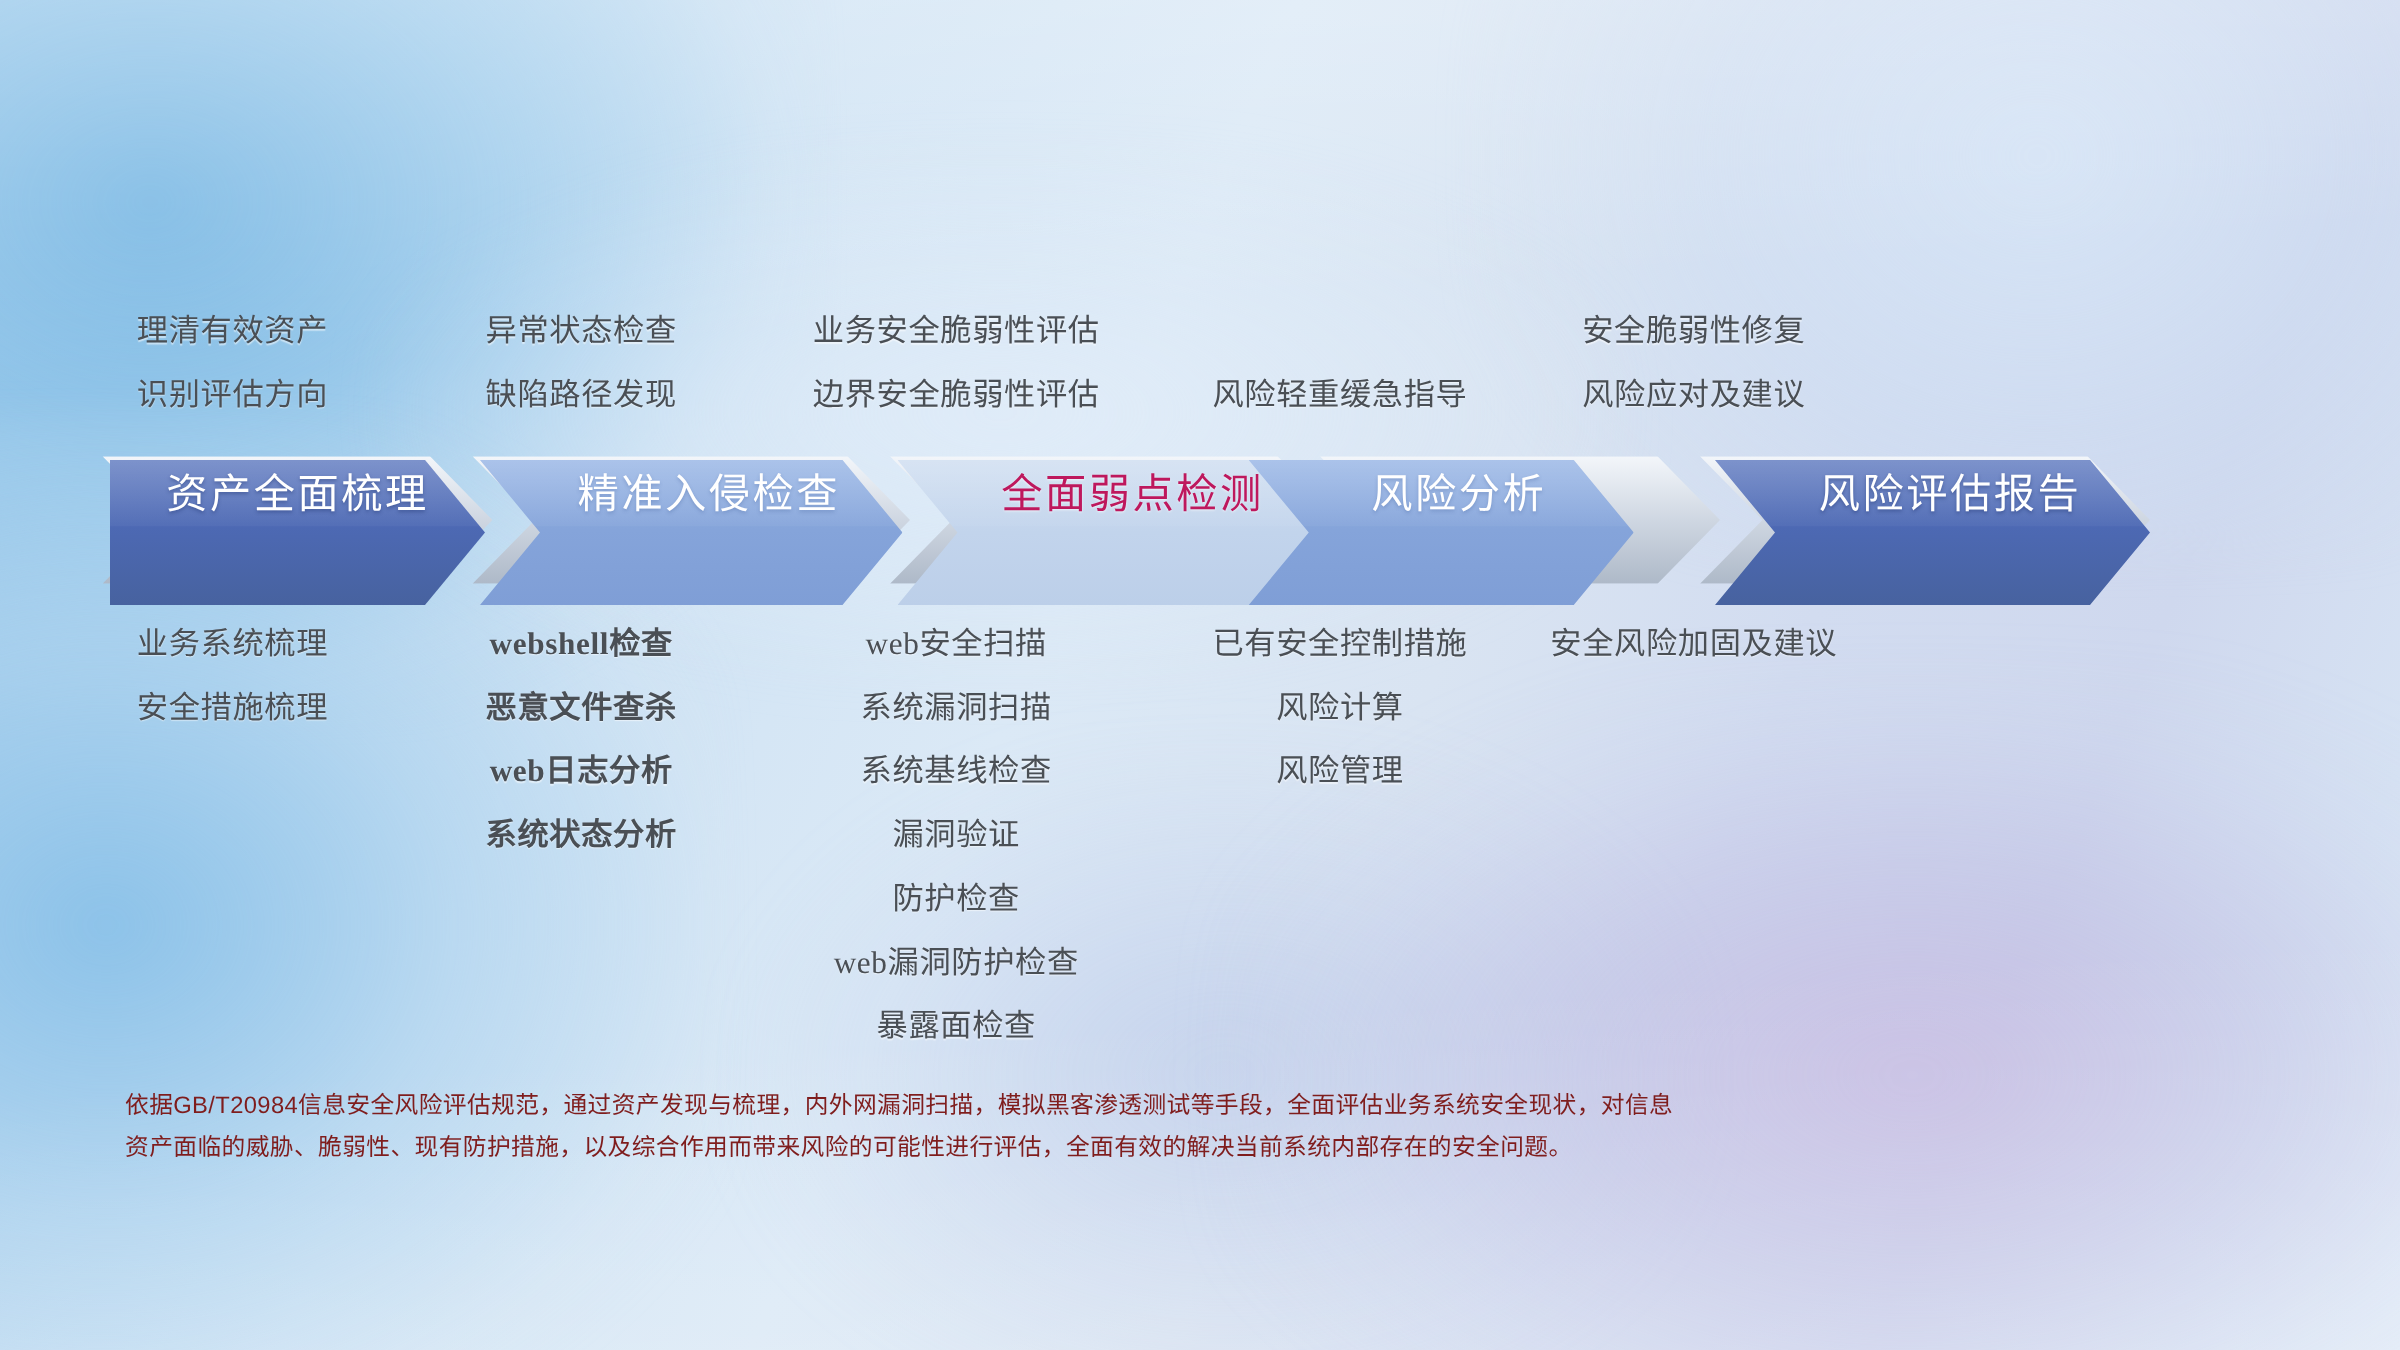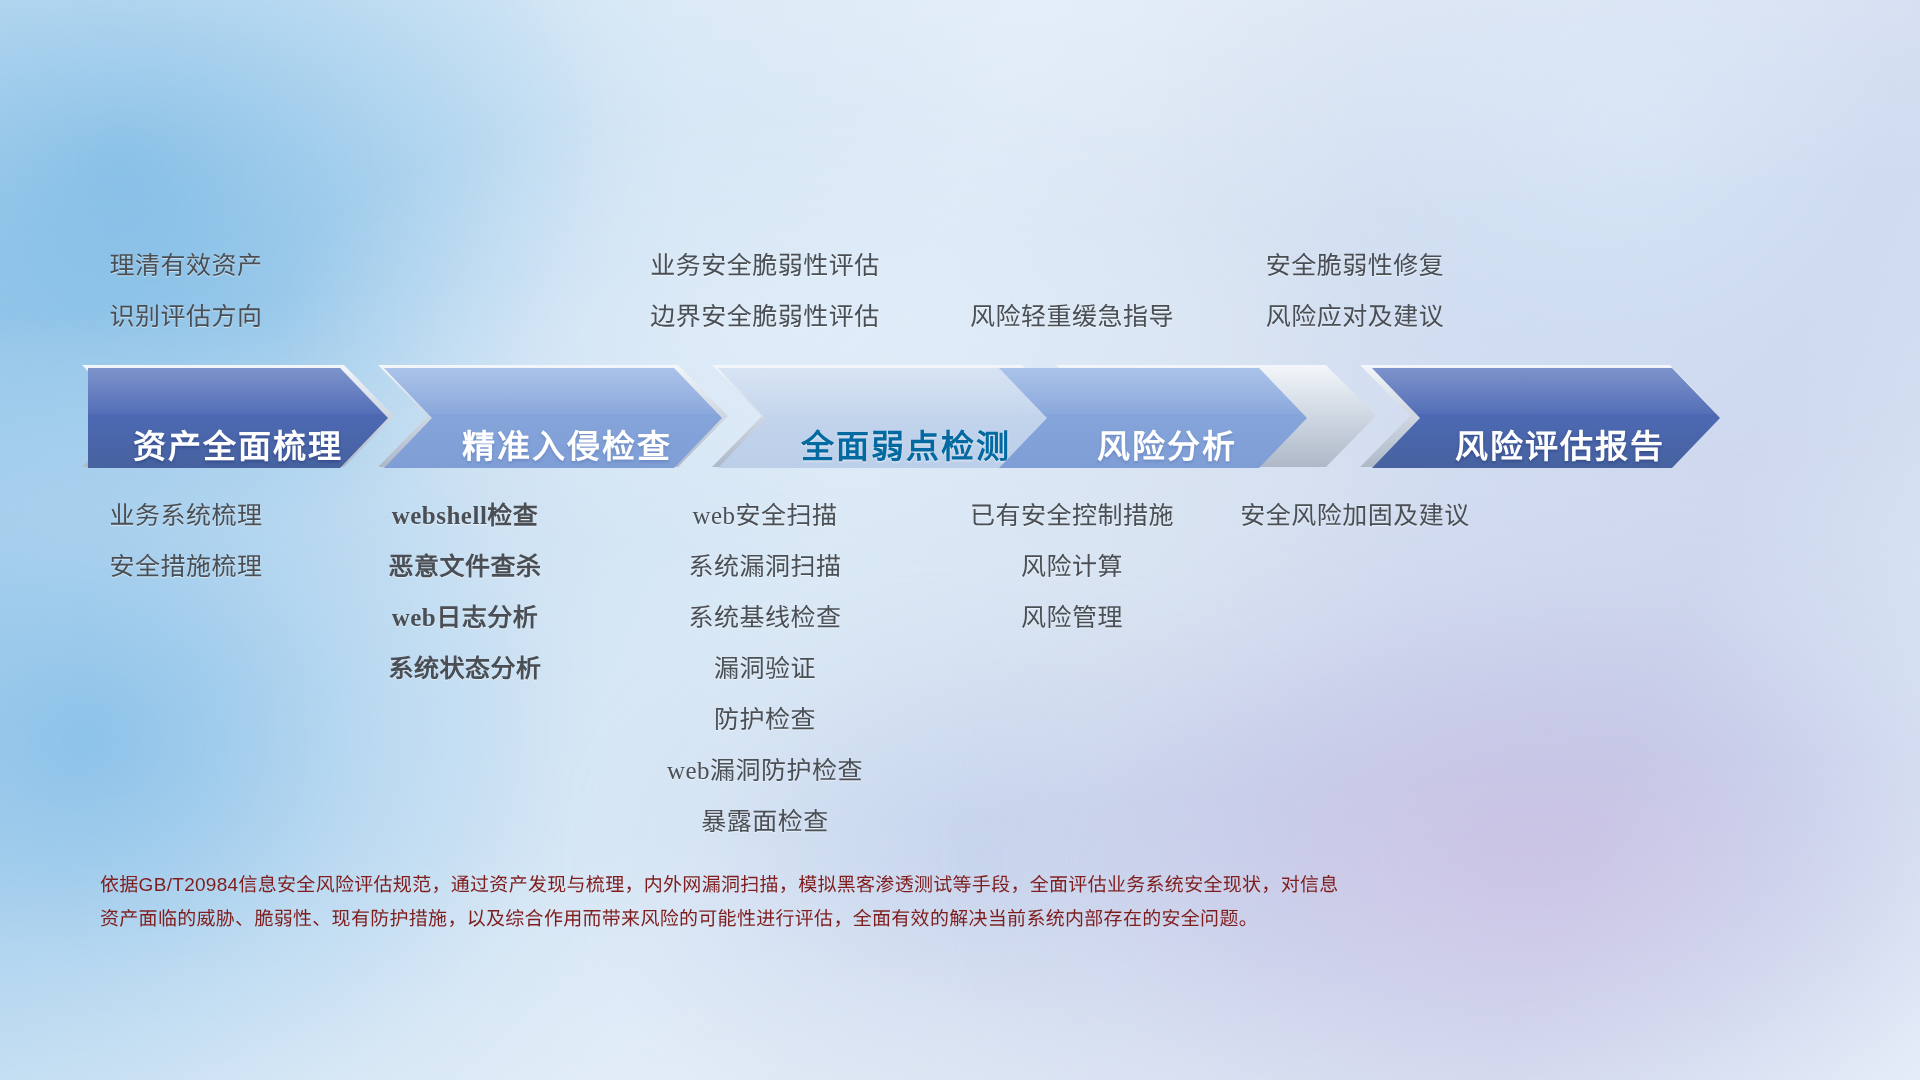--- a/index.html
+++ b/index.html
@@ -122,27 +122,27 @@
   .band {
     position: absolute;
     left: 0;
     top: 368px;
     width: 1920px;
     height: 96px;
   }
   .arrow {
     position: absolute;
     top: 0;
-    height: 100px;
+    height: 116px;
     display: flex;
-    align-items: flex-end;
+    align-items: flex-start;
     justify-content: center;
     box-sizing: border-box;
     font-size: 33px;
-    font-weight: bold;
+    font-weight: normal;
     letter-spacing: 2px;
     white-space: nowrap;
   }
   .arrow .lbl { position: relative; z-index: 3; display: block; }
 
   
   .shape-start {
     clip-path: polygon(0 0, calc(100% - 48px) 0, 100% 50%, calc(100% - 48px) 100%, 0 100%);
   }
   .shape-mid {
@@ -150,21 +150,21 @@
   }
   .arrow.dark {
     color: #ffffff;
     text-shadow: 0 2px 3px rgba(30,52,110,0.45);
   }
   .arrow.light {
     color: #ffffff;
     text-shadow: 0 2px 3px rgba(60,90,150,0.30);
   }
   .arrow.pale {
-    color: #0369a1;
+    color: #be185d;
     text-shadow: 0 1px 2px rgba(255,255,255,0.65);
   }
   .arrow .fill {
     position: absolute;
     inset: 0;
     z-index: 1;
   }
   .arrow .gloss {
     position: absolute;
     left: 0; right: 0; top: 0;
@@ -209,20 +209,24 @@
   <div class="bg-blob-3"></div>
   <div class="bg-sheen"></div>
 </div>
 
 <div class="stage">
 
   <div class="top-list" id="top-0" style="left: -114px; width: 600px; top: 240px; bottom: auto;">
       <span class="item">理清有效资产</span>
       <span class="item">识别评估方向</span>
     </div>
+  <div class="top-list" id="top-1" style="left: 165px; width: 600px; top: 240px; bottom: auto;">
+      <span class="item">异常状态检查</span>
+      <span class="item">缺陷路径发现</span>
+    </div>
   <div class="top-list" id="top-2" style="left: 465px; width: 600px; top: 240px; bottom: auto;">
       <span class="item">业务安全脆弱性评估</span>
       <span class="item">边界安全脆弱性评估</span>
     </div>
   <div class="top-list" id="top-3" style="left: 772px; width: 600px; top: 291px; bottom: auto;">
       <span class="item">风险轻重缓急指导</span>
     </div>
   <div class="top-list" id="top-4" style="left: 1055px; width: 600px; top: 240px; bottom: auto;">
       <span class="item">安全脆弱性修复</span>
       <span class="item">风险应对及建议</span>

